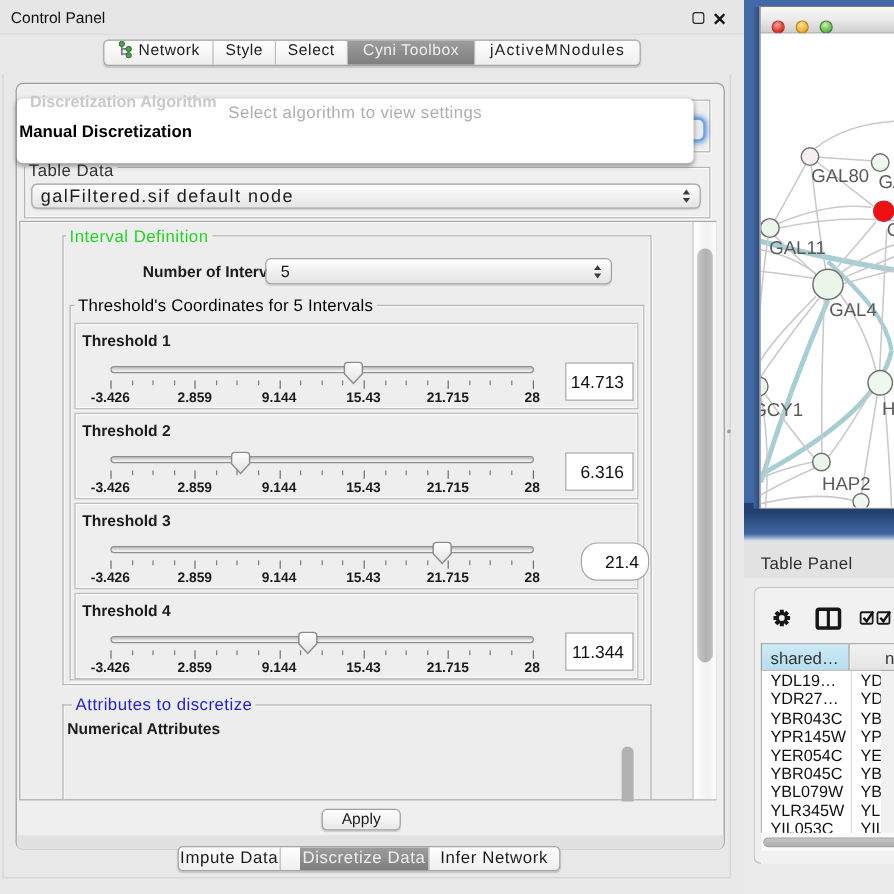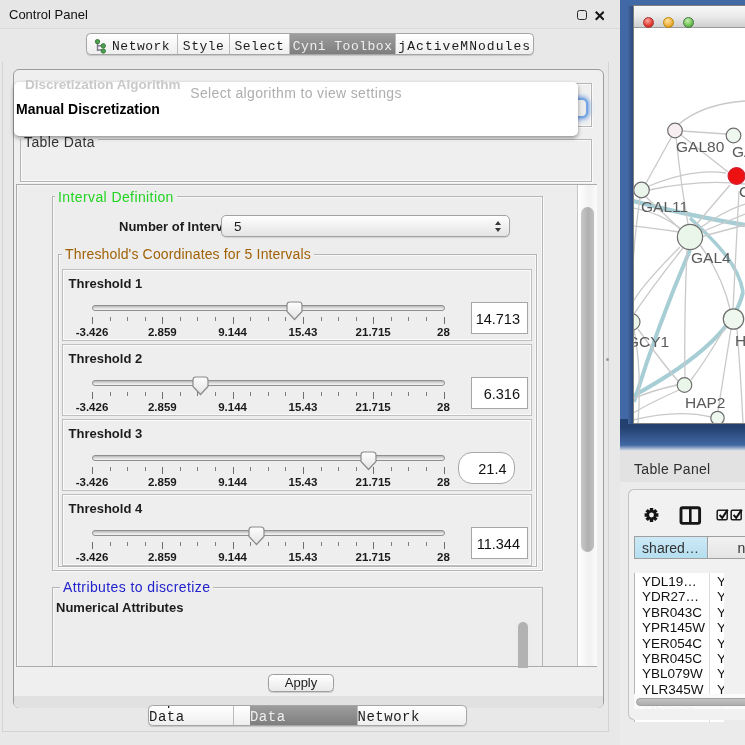--- a/index.html
+++ b/index.html
@@ -7,21 +7,21 @@
 .abs{position:absolute;}
 .etched{border:1px solid #b5b5b5;box-shadow:inset 0 0 0 1px #f8f8f8, 1px 1px 0 rgba(255,255,255,.7);}
 .gtitle{position:absolute;background:#eeeeee;padding:0 3px;line-height:14px;font-size:14px;letter-spacing:0.4px;}
 .combo{position:absolute;border:1px solid #a2a2a2;border-radius:5px;background:linear-gradient(#ffffff,#f2f2f2 45%,#e4e4e4);box-shadow:0 1px 1px rgba(0,0,0,.12);}
 .combo .ctext{position:absolute;left:10px;top:0;bottom:0;display:flex;align-items:center;}
 .arr{position:absolute;right:8px;top:50%;width:6px;height:13px;margin-top:-6.5px;}
 .arr:before{content:"";position:absolute;left:0;top:1px;border-left:3px solid transparent;border-right:3px solid transparent;border-bottom:4.5px solid #3a3a3a;}
 .arr:after{content:"";position:absolute;left:0;bottom:1px;border-left:3px solid transparent;border-right:3px solid transparent;border-top:4.5px solid #3a3a3a;}
 .bold{font-weight:bold;}
 .seg{position:absolute;display:flex;border:1px solid #a5a5a5;border-radius:4.5px;background:linear-gradient(#ffffff,#eeeeee);box-shadow:0 1px 1px rgba(0,0,0,.15);overflow:hidden;}
-.seg .s{display:flex;align-items:flex-end;justify-content:center;border-right:1px solid #bcbcbc;height:100%;color:#1c1c1c;letter-spacing:0.5px;font-family:Liberation Mono, monospace;}
+.seg .s{display:flex;align-items:flex-start;justify-content:center;border-right:1px solid #bcbcbc;height:100%;color:#1c1c1c;letter-spacing:0.5px;}
 .seg .s:last-child{border-right:none;}
 .seg .dark{background:linear-gradient(#9d9d9d,#7e7e7e);color:#efefef;}
 .tpanel{position:absolute;border:1px solid #bfbfbf;background:#eeeeee;box-shadow:inset 0 0 0 1px #fafafa;}
 .ptitle{position:absolute;left:6px;top:6px;font-weight:bold;}
 .track{position:absolute;height:6px;border:1px solid #8f8f8f;border-radius:3px;background:linear-gradient(#b9b9b9,#e9e9e9 70%,#f2f2f2);}
 .vbox{position:absolute;width:57px;height:32px;background:#ffffff;border:1px solid #a6a6a6;font-size:14.5px;color:#111;text-align:right;padding:8px 7px 0 0;}
 .ticklbl{position:absolute;font-weight:bold;font-size:11.5px;color:#1a1a1a;transform:translateX(-50%);}
 .tick{position:absolute;width:1px;height:4px;background:#7d7d7d;}
 .tickM{position:absolute;width:1px;height:7px;background:#6e6e6e;}
 .row{position:absolute;white-space:nowrap;}
@@ -60,34 +60,38 @@
 
   <div class="abs" style="left:14px;top:696px;width:589px;height:11.5px;background:#e1e1e1;border-radius:0 0 5px 5px;"></div>
 
   <div class="abs etched" style="left:20px;top:83px;width:572px;height:44px;"></div>
 
   <div class="abs" style="left:552px;top:98px;width:36px;height:20px;border:2px solid #76a3e2;border-radius:6px;background:#ececec;box-shadow:0 0 4px 1.5px rgba(92,148,226,.85);"></div>
   <div class="arr" style="position:absolute;left:571px;top:101px;right:auto;margin-top:0;"></div>
 
   <div class="abs etched" style="left:20px;top:139px;width:572px;height:43px;"></div>
   <div class="gtitle" style="left:21px;top:134.5px;color:#333;">Table Data</div>
+  <div class="combo" style="left:26px;top:153px;width:558px;height:21px;">
+    <div class="ctext" style="left:7px;font-size:15px;letter-spacing:1.25px;">galFiltered.sif default node</div>
+    <div class="arr"></div>
+  </div>
 
   <div class="abs" style="left:16px;top:184px;width:581px;height:483px;border:1px solid #ababab;background:#ededed;box-shadow:inset 1px 1px 0 #f6f6f6;"></div>
 
   <div class="abs etched" style="left:52px;top:196px;width:491px;height:375px;"></div>
   <div class="gtitle" style="left:55px;top:190px;color:#22d422;background:#ededed;">Interval Definition</div>
 
   <div class="abs bold" style="left:87px;top:219px;margin-left:32px;">Number of Intervals</div>
   <div class="combo" style="left:221px;top:215px;width:289px;height:22px;">
     <div class="ctext" style="left:12px;font-size:13.5px;">5</div>
     <div class="arr"></div>
   </div>
 
   <div class="abs etched" style="left:58px;top:254px;width:479px;height:313px;"></div>
-  <div class="gtitle" style="left:62px;top:247px;color:#a16207;background:#ededed;letter-spacing:0.15px;">Threshold's Coordinates for 5 Intervals</div>
+  <div class="gtitle" style="left:62px;top:247px;color:#000000;background:#ededed;letter-spacing:0.15px;">Threshold's Coordinates for 5 Intervals</div>
 
   <div id="thresholds">
       <div class="tpanel" style="left:61.5px;top:269px;width:470.5px;height:72px;">
         <div class="ptitle">Threshold 1</div>
         <div class="track" style="left:29px;top:35px;width:353px;"></div>
         <div class="tickM" style="left:29.5px;top:47px;"></div>
         <div class="tick" style="left:47.1px;top:47px;"></div>
         <div class="tick" style="left:64.7px;top:47px;"></div>
         <div class="tick" style="left:82.2px;top:47px;"></div>
         <div class="tickM" style="left:99.8px;top:47px;"></div>
@@ -197,21 +201,21 @@
         <div class="ticklbl" style="left:381.0px;top:55.5px;">28</div>
         <svg style="position:absolute;left:297.5px;top:31px;" width="18" height="20" viewBox="0 0 18 20">
           <path d="M1 4 Q1 1 4 1 L13 1 Q16 1 16 4 L16 10.5 L8.5 18.5 L1 10.5 Z" fill="url(#g2)" stroke="#8a8a8a" stroke-width="1.2"></path>
           <defs>
             <linearGradient id="g2" x1="0" y1="0" x2="0" y2="1">
               <stop offset="0" stop-color="#fdfdfd"></stop>
               <stop offset="1" stop-color="#e3e3e3"></stop>
             </linearGradient>
           </defs>
         </svg>
-        <div class="vbox" style="left:395px;top:31.5px;border-radius:14px;">21.4</div>
+        <div class="vbox" style="left:421px;top:31.5px;border-radius:14px;">21.4</div>
       </div>
       <div class="tpanel" style="left:61.5px;top:494px;width:470.5px;height:72px;">
         <div class="ptitle">Threshold 4</div>
         <div class="track" style="left:29px;top:35px;width:353px;"></div>
         <div class="tickM" style="left:29.5px;top:47px;"></div>
         <div class="tick" style="left:47.1px;top:47px;"></div>
         <div class="tick" style="left:64.7px;top:47px;"></div>
         <div class="tick" style="left:82.2px;top:47px;"></div>
         <div class="tickM" style="left:99.8px;top:47px;"></div>
         <div class="tick" style="left:117.4px;top:47px;"></div>
@@ -373,21 +377,21 @@
       <path d="M 718.6,513.8 l 2.6,3 5.6,-8.2"></path>
       <path d="M 732.6,513.8 l 2.6,3 5.6,-8.2"></path>
     </g>
   </svg>
 </div>
 
 <div class="abs" style="left:633.5px;top:535.5px;width:111.5px;height:23.5px;border:1px solid #9f9f9f;border-right:none;">
   <div style="position:absolute;left:0;top:0;width:73px;height:100%;background:linear-gradient(#cde9f5,#b5dff0);border-right:1px solid #9f9f9f;text-align:center;line-height:22px;font-size:14px;color:#333;">shared…</div>
   <div style="position:absolute;left:74px;top:0;right:0;height:100%;background:linear-gradient(#f2f2f2,#e4e4e4);line-height:22px;font-size:14px;color:#333;padding-left:29px;overflow:hidden;">name</div>
 </div>
-<div class="abs" style="left:633.5px;top:559px;width:90px;height:149px;background:#fff;border-left:1px solid #b5b5b5;overflow:hidden;font-size:13.5px;color:#111;margin-top:14px;" id="tbody">
+<div class="abs" style="left:633.5px;top:559px;width:100px;height:149px;background:#fff;border-left:1px solid #b5b5b5;overflow:hidden;font-size:13.5px;color:#111;" id="tbody">
   <div style="position:absolute;left:74px;top:0;width:1px;height:100%;background:#dcdcdc;"></div>
 <div class="row" style="left:7.5px;top:1.0px;">YDL19…</div>
     <div class="row" style="left:82.5px;top:1.0px;">YDL194W</div>
     <div class="row" style="left:7.5px;top:16.4px;">YDR27…</div>
     <div class="row" style="left:82.5px;top:16.4px;">YDR277C</div>
     <div class="row" style="left:7.5px;top:31.8px;">YBR043C</div>
     <div class="row" style="left:82.5px;top:31.8px;">YBR043C</div>
     <div class="row" style="left:7.5px;top:47.2px;">YPR145W</div>
     <div class="row" style="left:82.5px;top:47.2px;">YPR145W</div>
     <div class="row" style="left:7.5px;top:62.6px;">YER054C</div>

